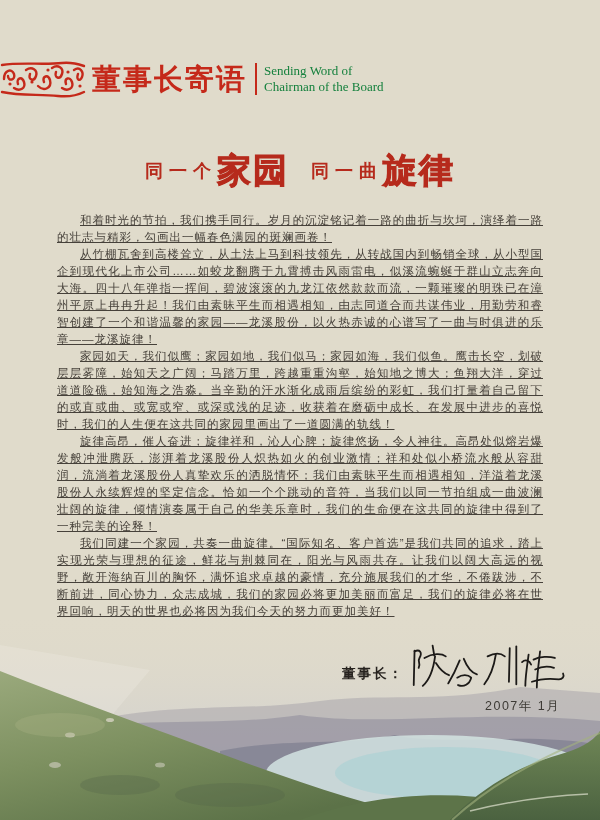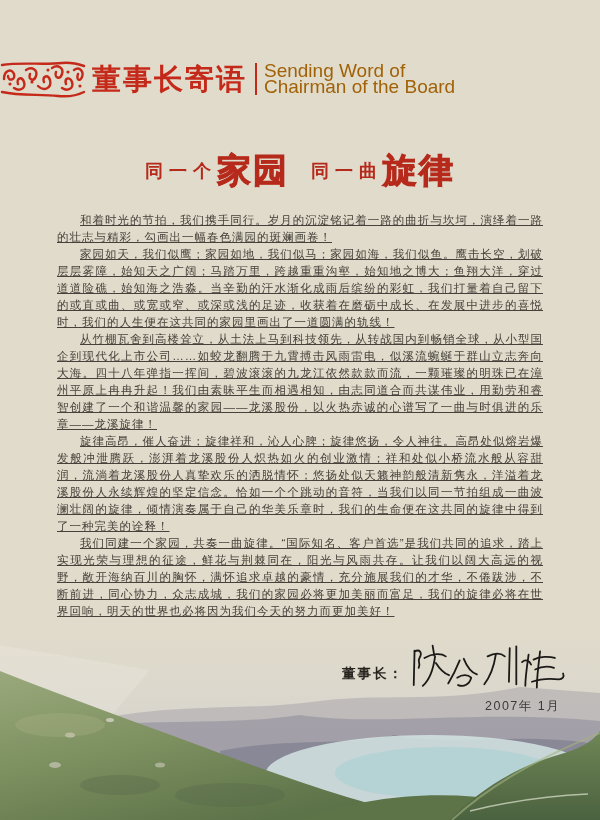--- a/index.html
+++ b/index.html
@@ -14,22 +14,22 @@
   
   .header{position:absolute;top:58px;left:0;display:flex;align-items:center;}
   .ornament{width:86px;height:42px;flex:0 0 86px;}
   .hdr-cn{
     font-size:29px;font-weight:bold;color:#c5291a;
     letter-spacing:2px;margin:0 6px 0 6px;line-height:42px;
     font-family:"Liberation Sans", sans-serif;
   }
   .hdr-divider{width:2px;height:32px;background:#c5291a;margin:0 7px 0 2px;}
   .hdr-en{
-    color:#a16207;font-family:Liberation Sans, sans-serif;
-    font-size:19px;line-height:16px;font-weight:500;
+    color:#15803d;font-family:Liberation Serif, serif;
+    font-size:13px;line-height:16px;font-weight:500;
   }
 
   
   .headline{
     position:absolute;top:148px;left:0;width:600px;
     text-align:center;color:#b62a1c;white-space:nowrap;
   }
   .h-reg{font-size:18px;font-weight:bold;letter-spacing:6px;vertical-align:middle;}
   .h-big{
     font-size:34px;font-weight:900;letter-spacing:2px;vertical-align:middle;
@@ -137,23 +137,23 @@
       <div>Chairman of the Board</div>
     </div>
   </header>
 
   <div class="headline">
     <span class="h-reg">同一个</span><span class="h-big">家园</span><span class="h-gap"></span><span class="h-reg">同一曲</span><span class="h-big">旋律</span>
   </div>
 
   <main class="body-text">
     <p>和着时光的节拍，我们携手同行。岁月的沉淀铭记着一路的曲折与坎坷，演绎着一路的壮志与精彩，勾画出一幅春色满园的斑斓画卷！</p>
+    <p>从竹棚瓦舍到高楼耸立，从土法上马到科技领先，从转战国内到畅销全球，从小型国企到现代化上市公司……如蛟龙翻腾于九霄搏击风雨雷电，似溪流蜿蜒于群山立志奔向大海。四十八年弹指一挥间，碧波滚滚的九龙江依然款款而流，一颗璀璨的明珠已在漳州平原上冉冉升起！我们由素昧平生而相遇相知，由志同道合而共谋伟业，用勤劳和睿智创建了一个和谐温馨的家园——龙溪股份，以火热赤诚的心谱写了一曲与时俱进的乐章——龙溪旋律！</p>
     <p>家园如天，我们似鹰；家园如地，我们似马；家园如海，我们似鱼。鹰击长空，划破层层雾障，始知天之广阔；马踏万里，跨越重重沟壑，始知地之博大；鱼翔大洋，穿过道道险礁，始知海之浩淼。当辛勤的汗水渐化成雨后缤纷的彩虹，我们打量着自己留下的或直或曲、或宽或窄、或深或浅的足迹，收获着在磨砺中成长、在发展中进步的喜悦时，我们的人生便在这共同的家园里画出了一道圆满的轨线！</p>
-    <p>从竹棚瓦舍到高楼耸立，从土法上马到科技领先，从转战国内到畅销全球，从小型国企到现代化上市公司……如蛟龙翻腾于九霄搏击风雨雷电，似溪流蜿蜒于群山立志奔向大海。四十八年弹指一挥间，碧波滚滚的九龙江依然款款而流，一颗璀璨的明珠已在漳州平原上冉冉升起！我们由素昧平生而相遇相知，由志同道合而共谋伟业，用勤劳和睿智创建了一个和谐温馨的家园——龙溪股份，以火热赤诚的心谱写了一曲与时俱进的乐章——龙溪旋律！</p>
-    <p>旋律高昂，催人奋进；旋律祥和，沁人心脾；旋律悠扬，令人神往。高昂处似熔岩爆发般冲泄腾跃，澎湃着龙溪股份人炽热如火的创业激情；祥和处似小桥流水般从容甜润，流淌着龙溪股份人真挚欢乐的洒脱情怀；悠扬处似天籁神韵般清新隽永，洋溢着龙溪股份人永续辉煌的坚定信念。恰如一个个跳动的音符，当我们以同一节拍组成一曲波澜壮阔的旋律，倾情演奏属于自己的华美乐章时，我们的生命便在这共同的旋律中得到了一种完美的诠释！</p>
+    <p>旋律高昂，催人奋进；旋律祥和，沁人心脾；旋律悠扬，令人神往。高昂处似熔岩爆发般冲泄腾跃，澎湃着龙溪股份人炽热如火的创业激情；祥和处似小桥流水般从容甜润，流淌着龙溪股份人真挚欢乐的洒脱情怀；我们由素昧平生而相遇相知，洋溢着龙溪股份人永续辉煌的坚定信念。恰如一个个跳动的音符，当我们以同一节拍组成一曲波澜壮阔的旋律，倾情演奏属于自己的华美乐章时，我们的生命便在这共同的旋律中得到了一种完美的诠释！</p>
     <p>我们同建一个家园，共奏一曲旋律。“国际知名、客户首选”是我们共同的追求，踏上实现光荣与理想的征途，鲜花与荆棘同在，阳光与风雨共存。让我们以阔大高远的视野，敞开海纳百川的胸怀，满怀追求卓越的豪情，充分施展我们的才华，不倦跋涉，不断前进，同心协力，众志成城，我们的家园必将更加美丽而富足，我们的旋律必将在世界回响，明天的世界也必将因为我们今天的努力而更加美好！</p>
   </main>
 
   <div class="sig-row">
     <span class="sig-label">董事长：</span>
     <svg class="sig-svg" viewBox="0 0 195 64" xmlns="http://www.w3.org/2000/svg">
       <g stroke="#1c1a18" stroke-width="2.2" fill="none" stroke-linecap="round" stroke-linejoin="round">
         <path d="M8,12 L7,54"></path>
         <path d="M8,13 C14,10 18,14 14,21 C11,26 16,26 13,33"></path>
         <path d="M30,6 L32,18"></path>

